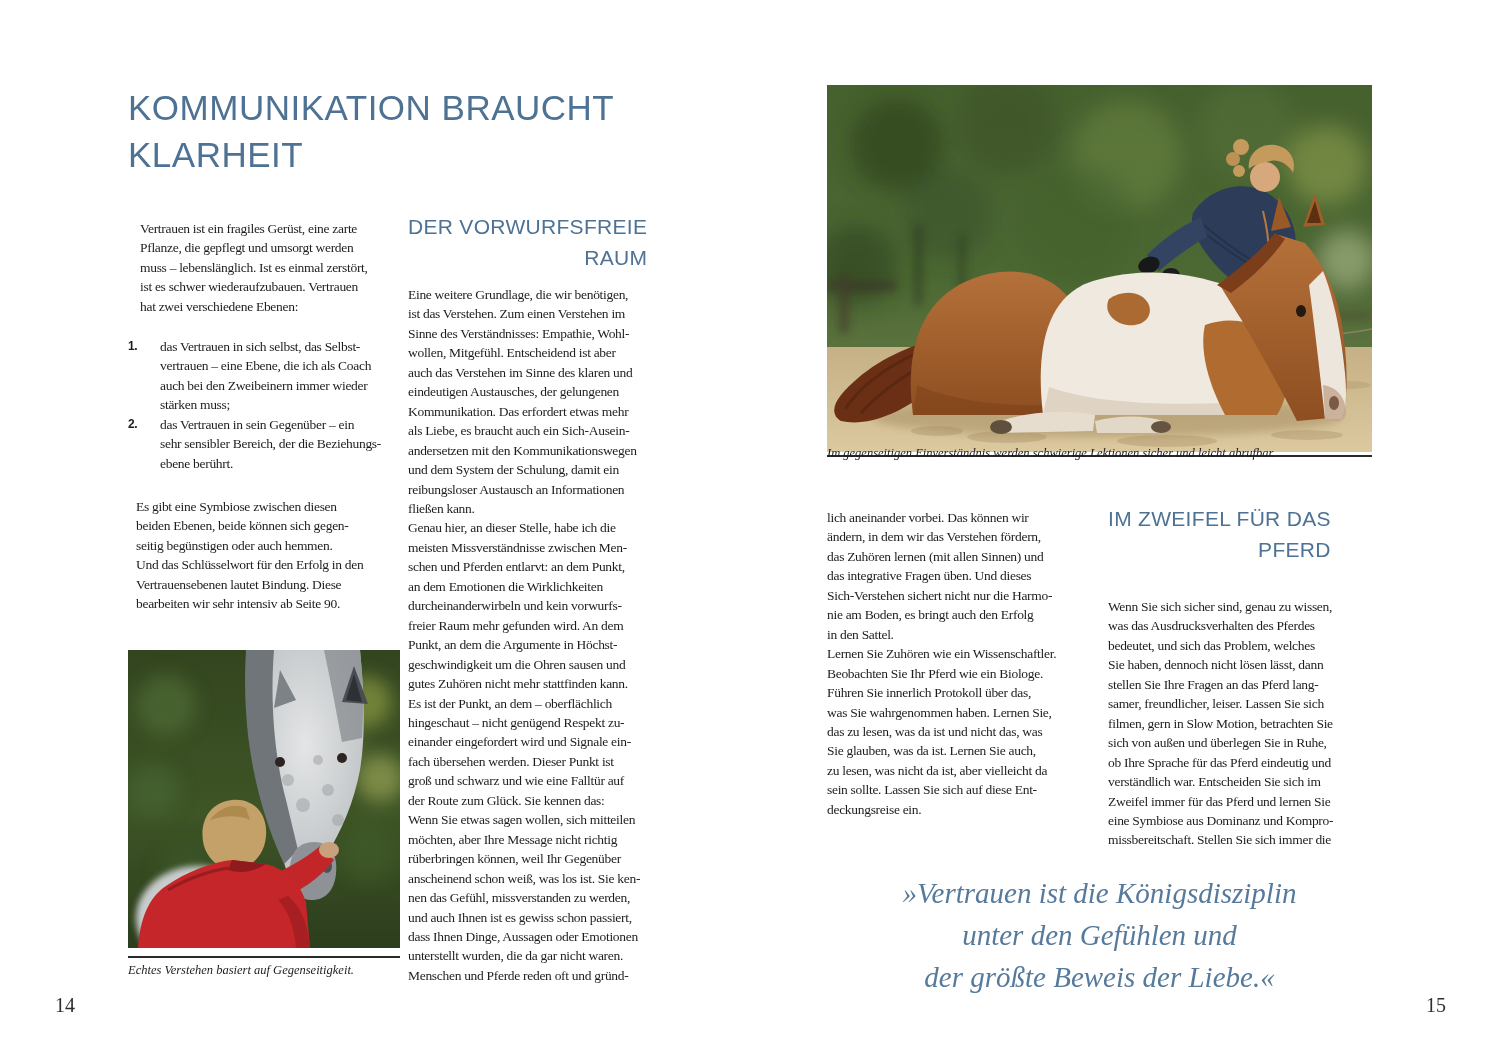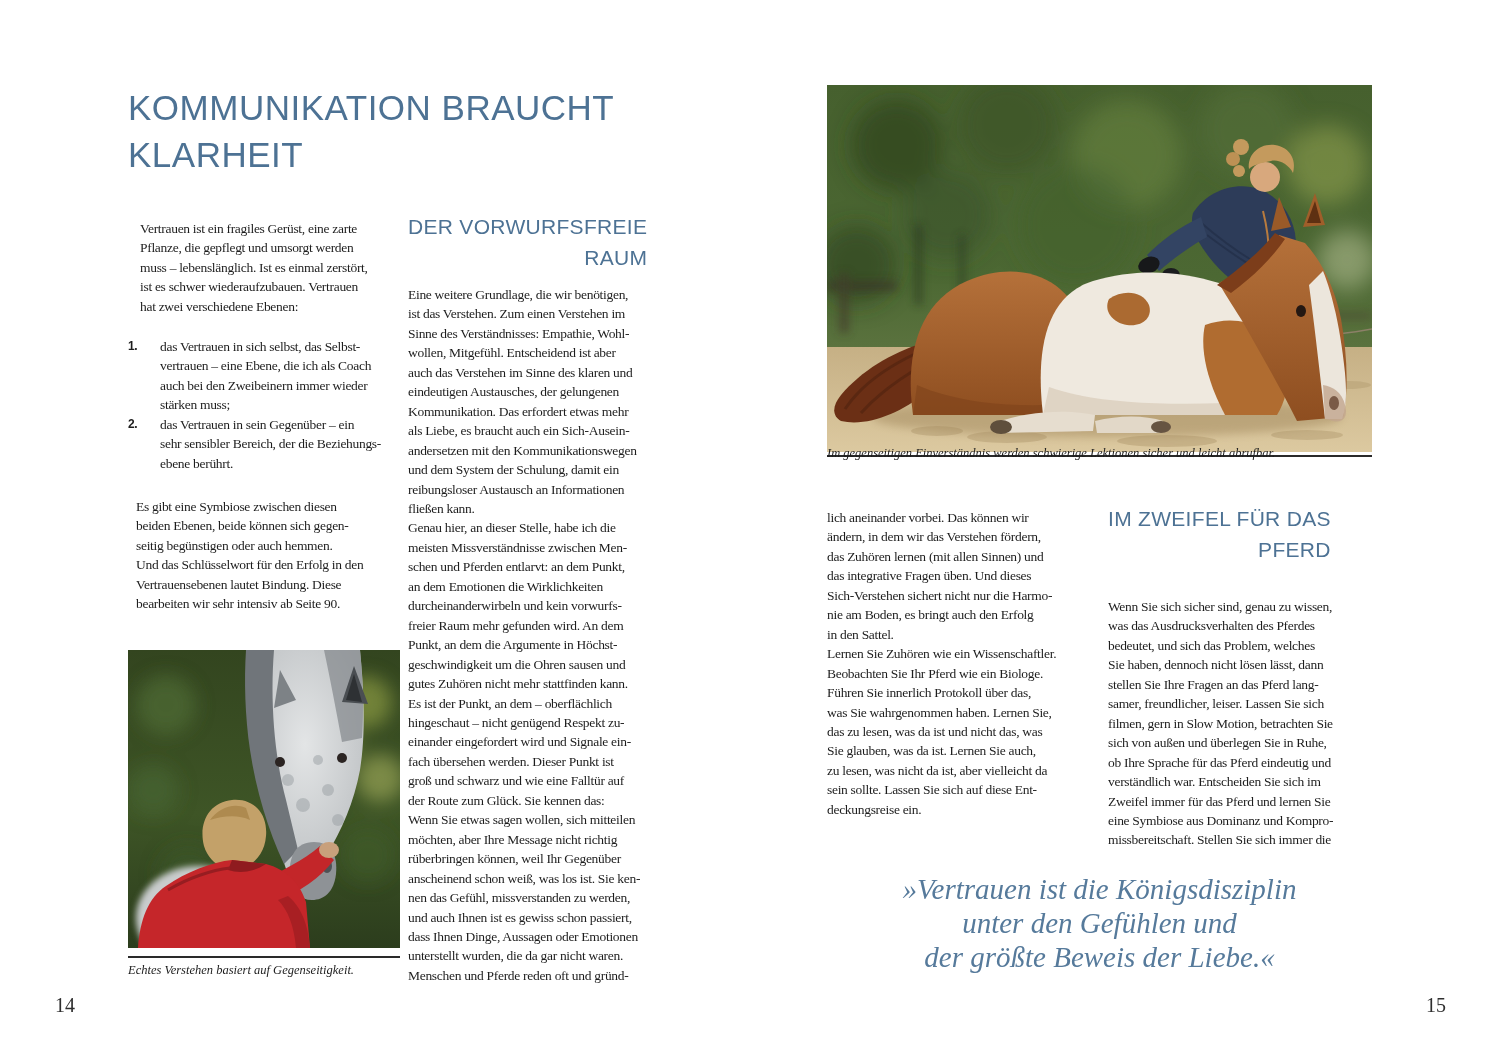--- a/index.html
+++ b/index.html
@@ -33,21 +33,21 @@
   .list-num{
     position:absolute;left:0;top:0;
     font-family:"Liberation Sans",sans-serif;font-weight:700;font-size:12px;line-height:19.45px;
   }
   .list-text{position:absolute;left:22px;top:0;margin-left:10px;}
   .caption{
     font-style:italic;font-size:12.5px;line-height:16px;color:#1c1c1c;letter-spacing:0;
   }
   .caption-rule{background:#2a2a2a;height:2px;}
   .pull-quote{
-    font-style:italic;font-size:29px;line-height:34px;color:var(--quote);
+    font-style:italic;font-size:29px;line-height:42px;color:var(--quote);
     text-align:center;white-space:pre;
   }
   .page-number{font-size:20px;color:#2e2e2e;}
   .photo{display:block;}
 </style>
 </head>
 <body>
 
 <div class="sheet">
 

